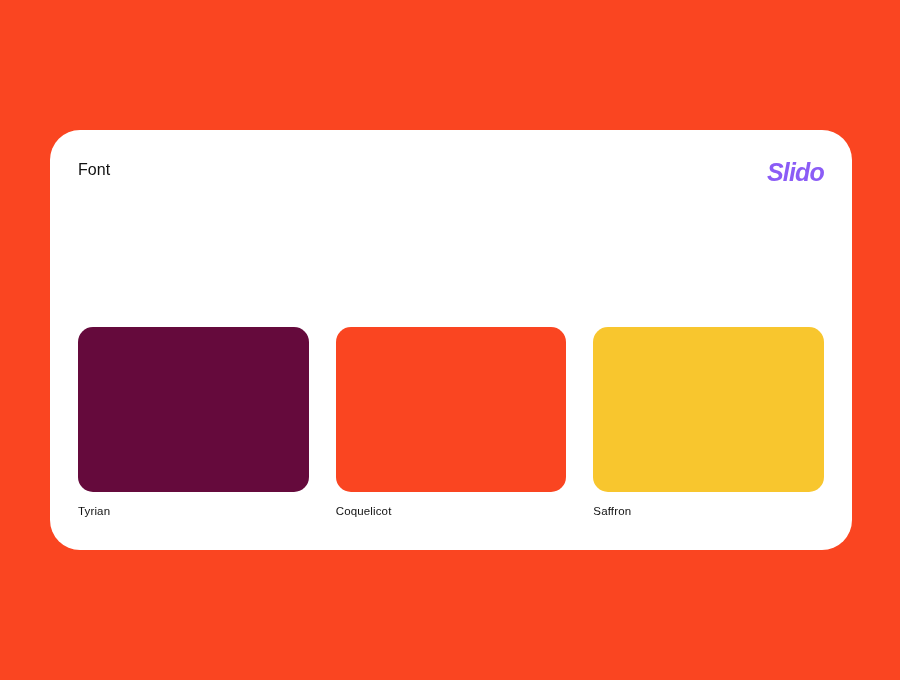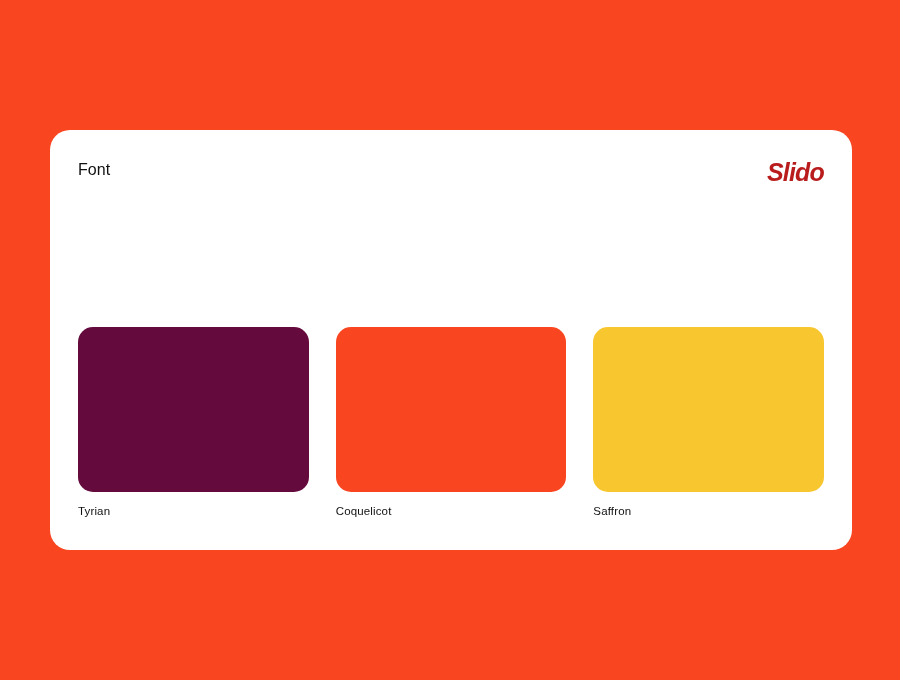--- a/index.html
+++ b/index.html
@@ -19,21 +19,21 @@
     height: 680px;
     background: #FA4521;
   }
   #brand-card {
     position: absolute;
     left: 50px;
     top: 130px;
     width: 802px;
     height: 420px;
     background: #FFFFFF;
-    border-radius: 20px;
+    border-radius: 30px;
     box-sizing: border-box;
   }
   .card-inner {
     position: absolute;
     left: 28px;
     top: 22px;
     right: 28px;
     bottom: 20px;
   }
   #header-row {
@@ -103,21 +103,21 @@
 </head>
 <body style="background: rgb(250, 69, 33);">
 
 <div id="stage" style="background: rgb(250, 69, 33);">
 
   <div id="brand-card" style="background: rgb(255, 255, 255);">
     <div class="card-inner">
 
       <div id="header-row">
         <div id="font-label">Font</div>
-        <div id="brand-logo" style="color: #b91c1c;">Slido</div>
+        <div id="brand-logo" style="color: #8b5cf6;">Slido</div>
       </div>
 
       <div id="palette">
 
         <div class="swatch-cell">
           <div class="swatch-chip" style="background: rgb(101, 10, 60);"></div>
           <div class="swatch-name">Tyrian</div>
         </div>
 
         <div class="swatch-cell">

